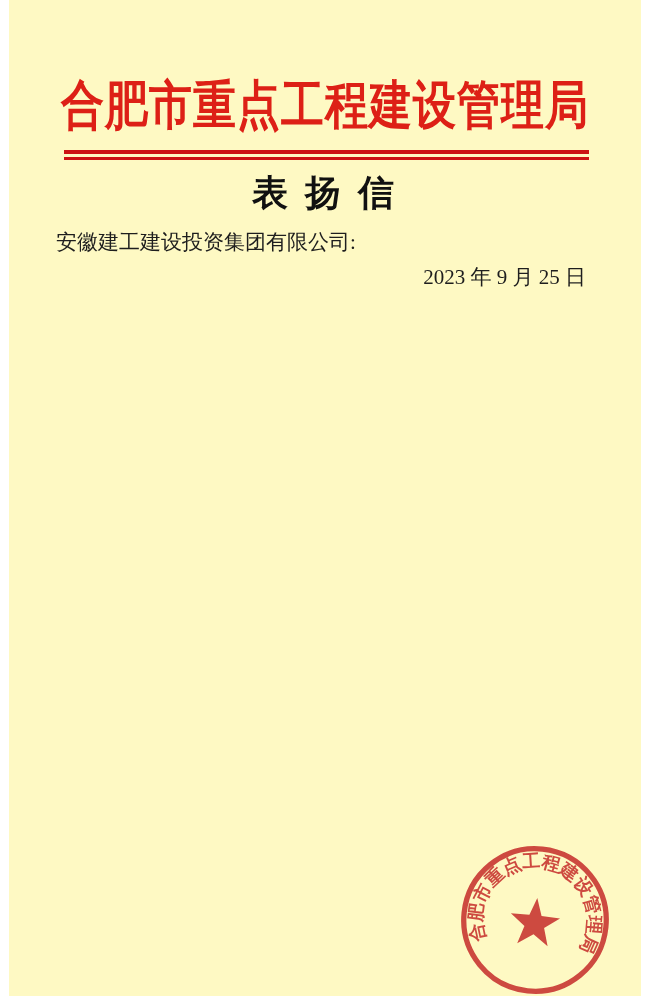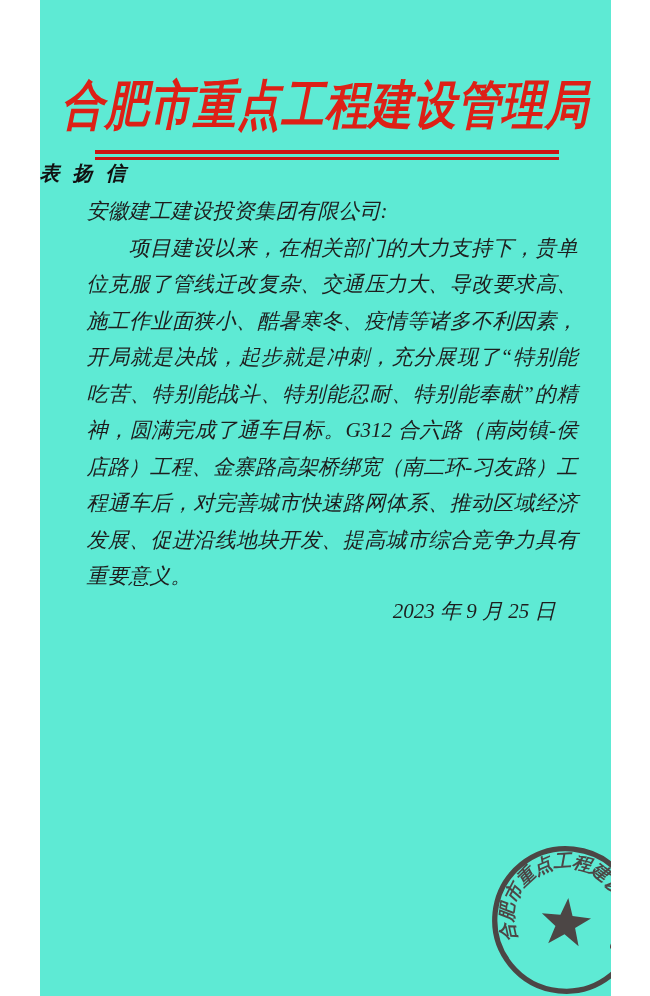--- a/index.html
+++ b/index.html
@@ -1,45 +1,46 @@
 <!DOCTYPE html>
 <html><head>
 <meta charset="utf-8">
 <style>
   html,body{margin:0;padding:0;background:#ffffff;}
   .page{
     position:relative;
-    width:571px;height:996px;
+    width:632px;height:996px;
     margin:0 auto;
-    background:#5eead4;
+    background:#fef9c3;
     overflow:hidden;
     font-family:"Liberation Serif","DejaVu Serif",serif;
     color:#1c1c1c;
-    font-style:italic;
   }
   .letterhead{
     margin-top:76px;
     text-align:center;
     font-size:43px;
     font-weight:bold;
     letter-spacing:1px;
     color:#dd2016;
     line-height:60px;
     transform:scaleY(1.22);
     transform-origin:center;
     white-space:nowrap;
   }
   .red-rule{
     margin:14px 52px 0 55px;
     height:3px;
     border-top:4px solid #cc1414;
     border-bottom:3px solid #cc1414;
   }
   .doc-title{
-    font-size:20px;
+    margin-top:9px;
+    text-align:center;
+    font-size:36px;
     font-weight:bold;
     letter-spacing:4px;
     color:#111111;
   }
   .body-text{
     margin:6px 33px 0 47px;
     font-size:21px;
     line-height:36.5px;
     text-align:justify;
     color:#1e1e1e;
@@ -73,21 +74,20 @@
 <div class="page">
 
   <div class="letterhead">合肥市重点工程建设管理局</div>
 
   <div class="red-rule"></div>
 
   <div class="doc-title">表 扬 信</div>
 
   <div class="body-text">
     <p class="salutation">安徽建工建设投资集团有限公司:</p>
-    <p class="para">项目建设以来，在相关部门的大力支持下，贵单位克服了管线迁改复杂、交通压力大、导改要求高、施工作业面狭小、酷暑寒冬、疫情等诸多不利因素，开局就是决战，起步就是冲刺，充分展现了“特别能吃苦、特别能战斗、特别能忍耐、特别能奉献”的精神，圆满完成了通车目标。G312 合六路（南岗镇-侯店路）工程、金寨路高架桥绑宽（南二环-习友路）工程通车后，对完善城市快速路网体系、推动区域经济发展、促进沿线地块开发、提高城市综合竞争力具有重要意义。</p>
   </div>
 
   <div class="date-line">2023 年 9 月 25 日</div>
 
   <svg class="seal" viewBox="0 0 160 160" xmlns="http://www.w3.org/2000/svg">
     <circle cx="80" cy="80" r="74" fill="none" stroke="#c8333b" stroke-width="5.5"></circle>
     <polygon fill="#c8333b" points="80,57 86.35,75.26 105.68,75.66 90.27,87.34 95.88,105.84 80,94.8 64.12,105.84 69.73,87.34 54.32,75.66 73.65,75.26"></polygon>
     <defs>
       <path id="seal-arc" d="M 31.4,105.8 A 55,55 0 1 1 128.6,105.8" fill="none"></path>
     </defs>

